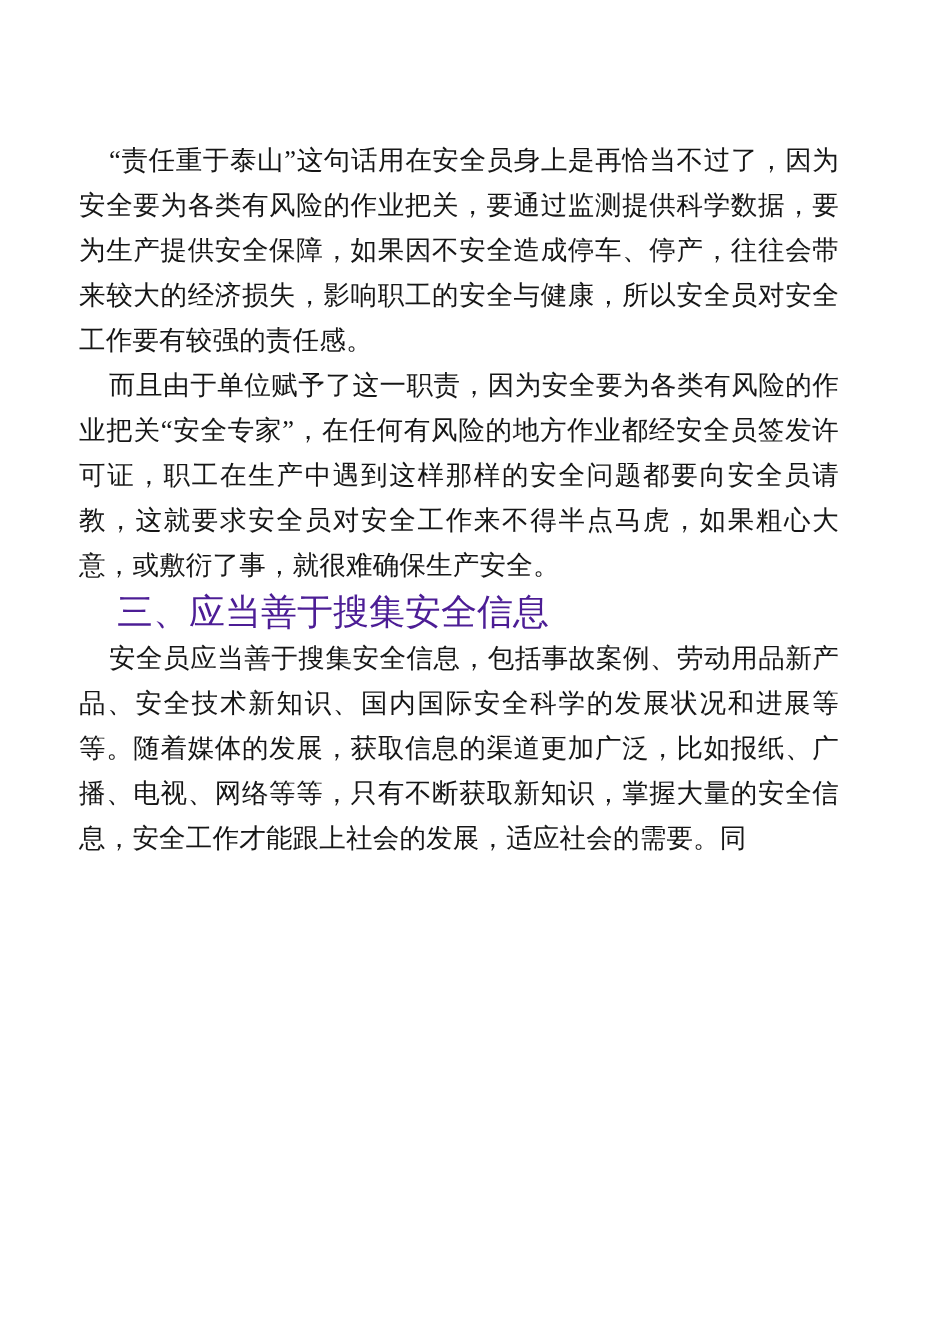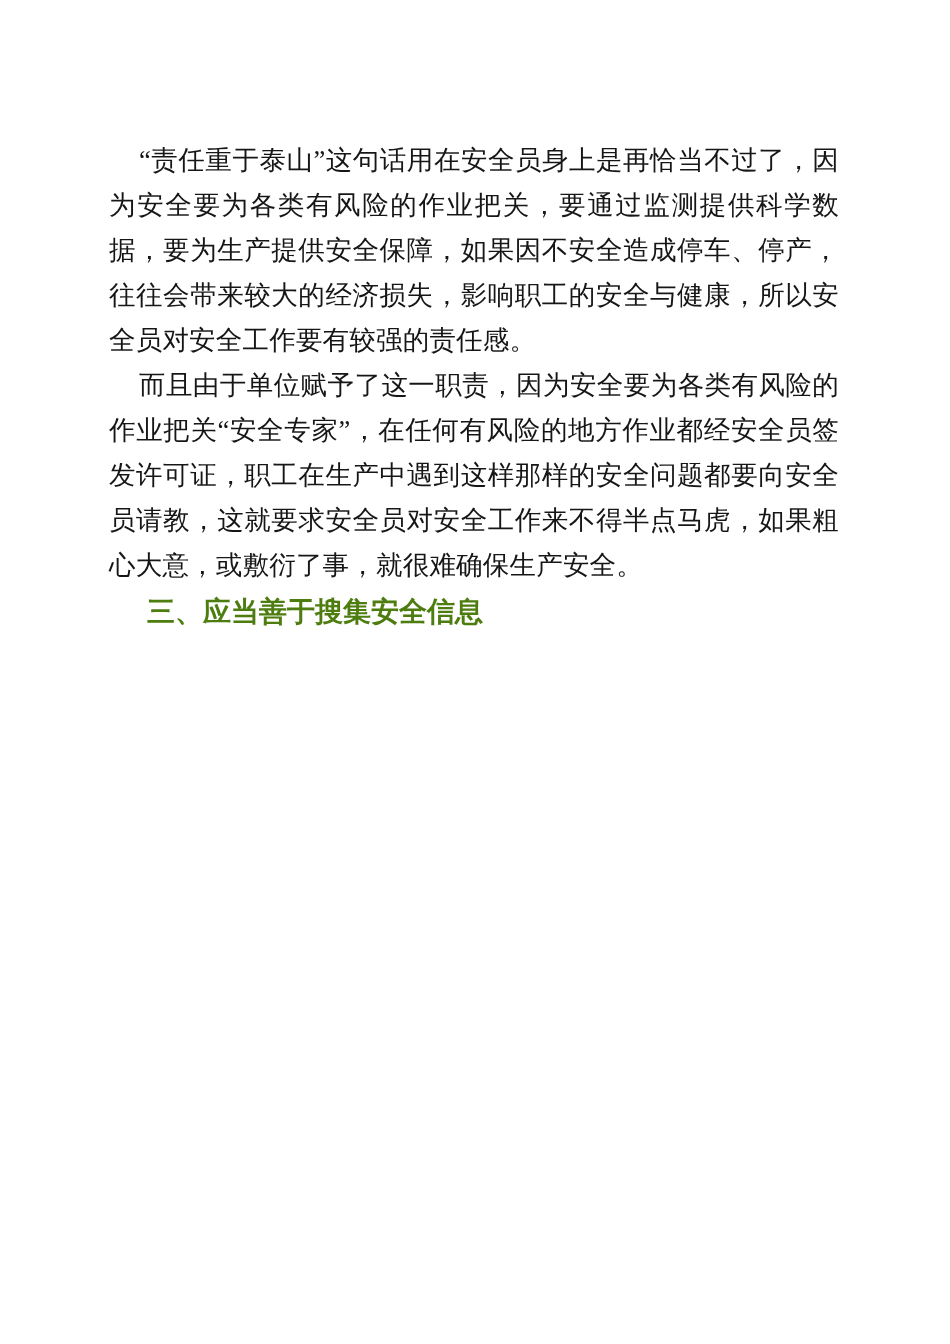--- a/index.html
+++ b/index.html
@@ -10,44 +10,45 @@
   body {
     width: 950px;
     height: 1344px;
     position: relative;
     overflow: hidden;
   }
   .page {
     box-sizing: border-box;
     width: 950px;
     height: 1344px;
-    padding: 138px 111px 40px 109px;
+    padding: 138px 111px 40px 79px;
     background: #ffffff;
     color: #161616;
     font-family: "Liberation Serif", "DejaVu Serif", serif;
   }
   .para {
     margin: 0;
     font-size: 26.5px;
     line-height: 45px;
     text-align: justify;
     text-indent: 30px;
     letter-spacing: 0.2px;
   }
   .heading {
     margin: 1px 0;
-    font-size: 28px;
+    font-size: 36px;
     line-height: 46px;
-    font-weight: 700;
-    color: #4d7c0f;
+    font-weight: 400;
+    color: #4c1d95;
     font-family: "Liberation Sans", "DejaVu Sans", sans-serif;
     text-indent: 38px;
     letter-spacing: 0px;
   }
 </style>
 </head>
 <body>
 
 <div class="page">
   <p class="para">“责任重于泰山”这句话用在安全员身上是再恰当不过了，因为安全要为各类有风险的作业把关，要通过监测提供科学数据，要为生产提供安全保障，如果因不安全造成停车、停产，往往会带来较大的经济损失，影响职工的安全与健康，所以安全员对安全工作要有较强的责任感。</p>
   <p class="para">而且由于单位赋予了这一职责，因为安全要为各类有风险的作业把关“安全专家”，在任何有风险的地方作业都经安全员签发许可证，职工在生产中遇到这样那样的安全问题都要向安全员请教，这就要求安全员对安全工作来不得半点马虎，如果粗心大意，或敷衍了事，就很难确保生产安全。</p>
   <h3 class="heading">三、应当善于搜集安全信息</h3>
+  <p class="para">安全员应当善于搜集安全信息，包括事故案例、劳动用品新产品、安全技术新知识、国内国际安全科学的发展状况和进展等等。随着媒体的发展，获取信息的渠道更加广泛，比如报纸、广播、电视、网络等等，只有不断获取新知识，掌握大量的安全信息，安全工作才能跟上社会的发展，适应社会的需要。同</p>
 </div>
 
 </body></html>

